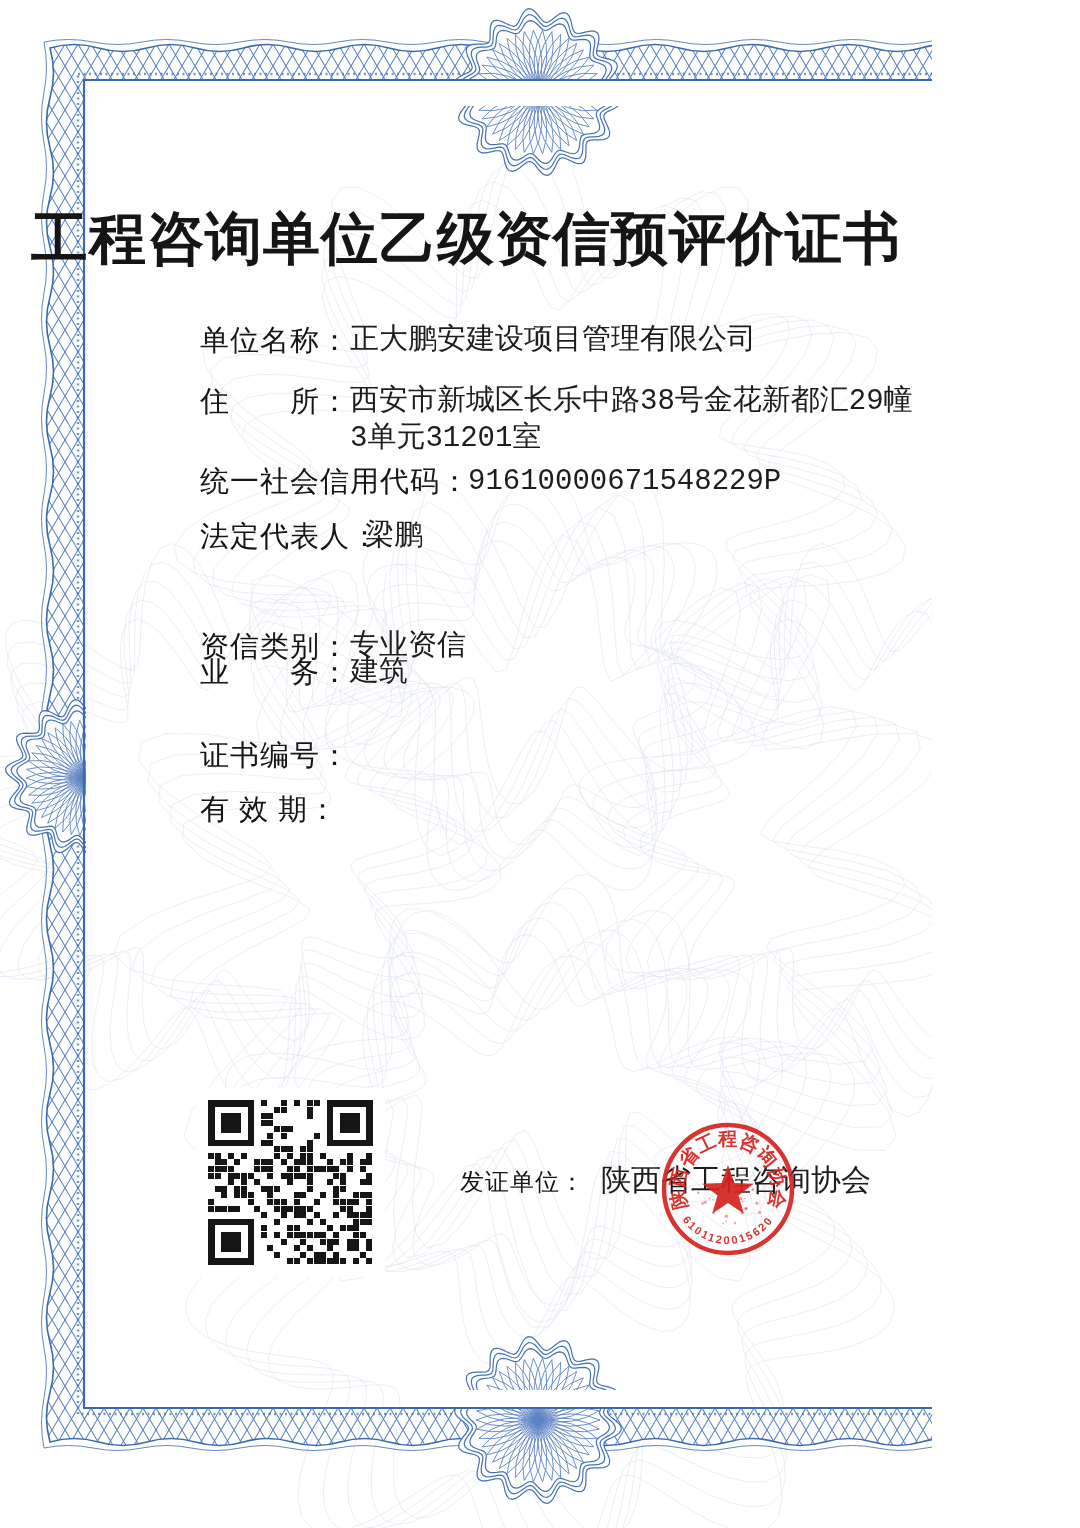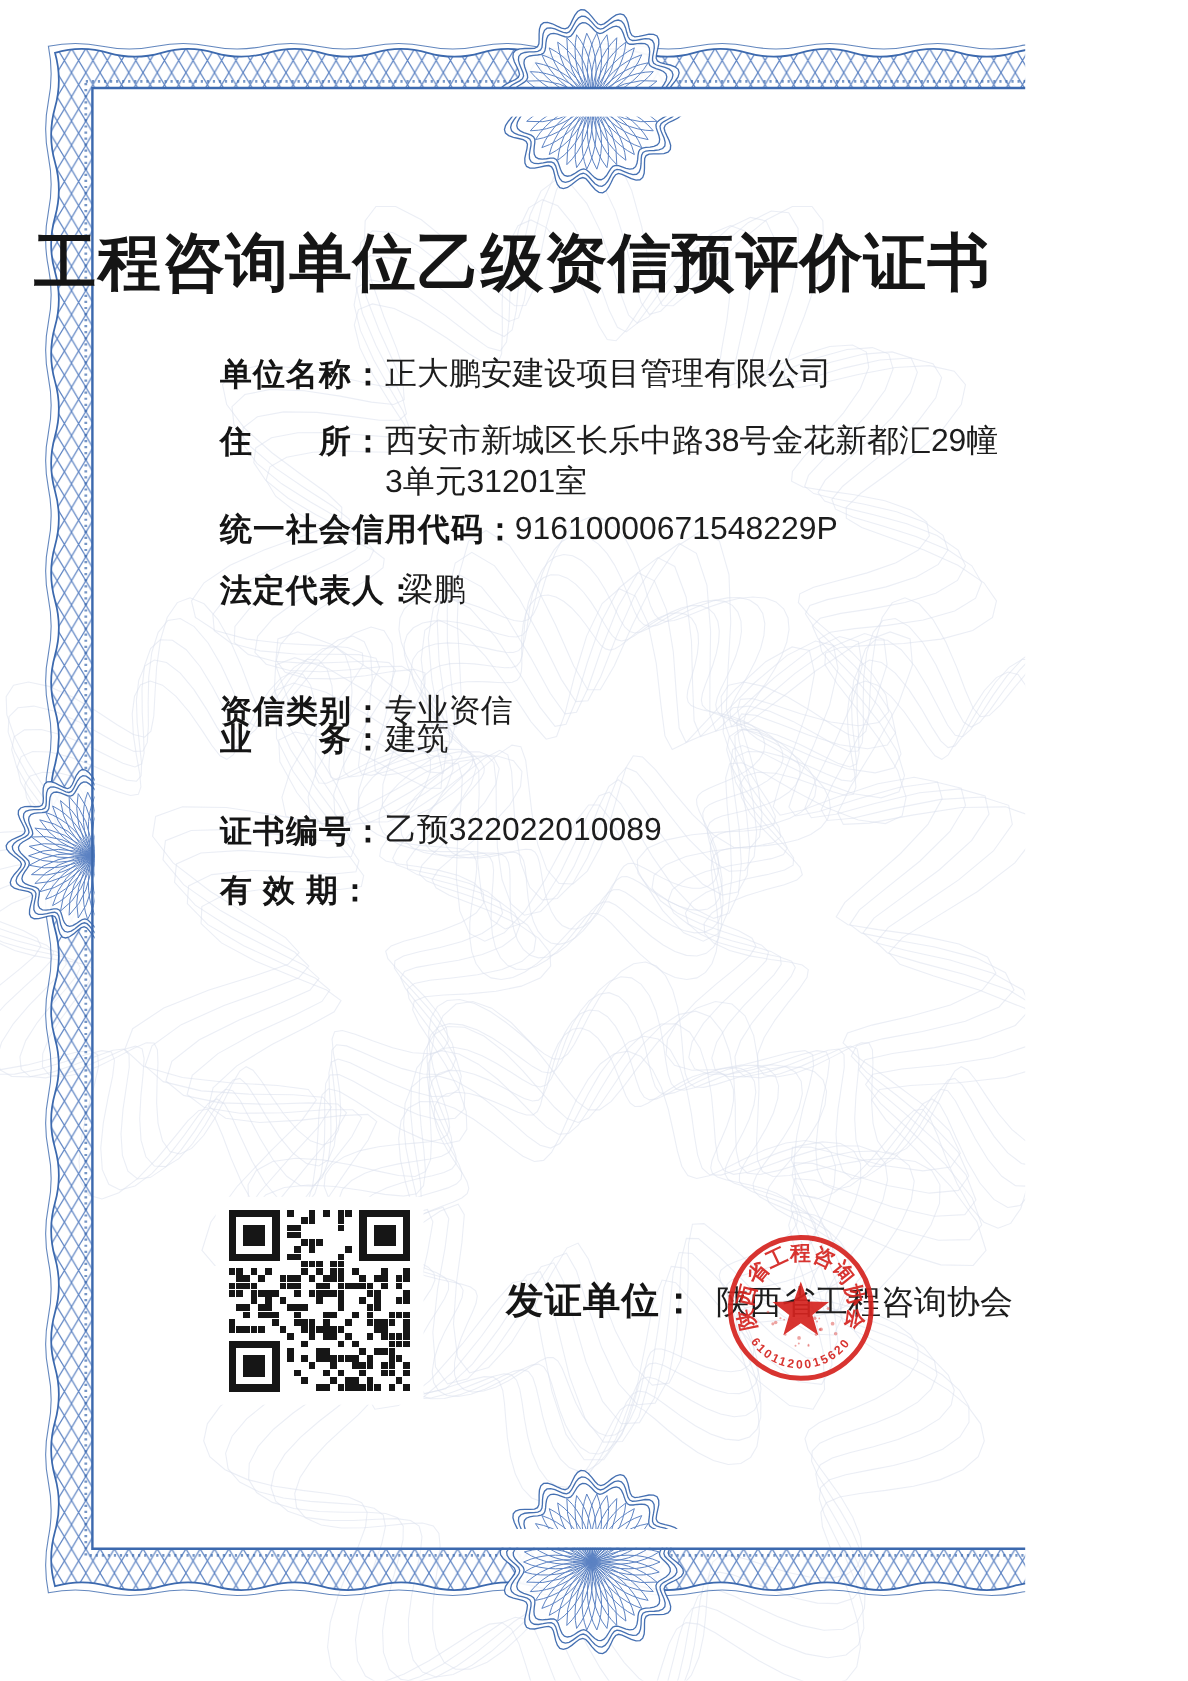--- a/index.html
+++ b/index.html
@@ -5,26 +5,26 @@
   *{margin:0;padding:0;box-sizing:border-box}
   html,body{background:#ffffff}
   .page{position:relative;width:932px;height:1528px;background:#fff;overflow:hidden;
         font-family:"Liberation Sans","DejaVu Sans",sans-serif;color:#161616}
   svg.deco{position:absolute;left:0;top:0;width:1080px;height:1528px;pointer-events:none}
   #svg-bg{z-index:0}
   #svg-fg{z-index:3}
   .title{position:absolute;top:201px;left:0;width:100%;text-align:center;z-index:2;
          font-size:57px;font-weight:800;letter-spacing:1px;color:#151515;white-space:nowrap}
   .row{position:absolute;left:200px;z-index:2;width:800px}
-  .lab{font-weight:bold;font-size:29px;color:#151515;white-space:pre;letter-spacing:1px}
+  .lab{font-weight:normal;font-size:29px;color:#151515;white-space:pre;letter-spacing:1px}
   .val{position:absolute;top:1px;font-size:29px;color:#1d1d1d;line-height:37px;
-       font-family:Liberation Sans, sans-serif}
+       font-family:Liberation Mono, monospace}
   .val.wrap{width:566px}
   .issuer{position:absolute;left:460px;top:1160px;z-index:2;white-space:nowrap}
-  .issuer .lab{font-size:34px}
+  .issuer .lab{font-size:24px}
   .issuer .ival{font-size:30px;margin-left:16px;font-family:"Liberation Serif","DejaVu Serif",serif;color:#1d1d1d}
   .qr-hotspot{position:absolute;left:200px;top:1092px;width:182px;height:182px;z-index:2}
 </style>
 </head>
 <body>
 
 <div class="page">
 
   <svg id="svg-bg" class="deco">
     <defs id="svgdefs">
@@ -514,21 +514,20 @@
   <div class="row" style="top:627px">
     <span class="lab">资信类别：</span>
     <span class="val" style="left:150px">专业资信</span>
   </div>
   <div class="row" style="top:653px">
     <span class="lab">业　　务：</span>
     <span class="val" style="left:150px">建筑</span>
   </div>
   <div class="row" style="top:736px">
     <span class="lab">证书编号：</span>
-    <span class="val" style="left:150px">乙预322022010089</span>
   </div>
   <div class="row" style="top:790px">
     <span class="lab">有 效 期：</span>
   </div>
 
   <div class="qr-hotspot"></div>
 
   <div class="issuer">
     <span class="lab">发证单位：</span><span class="ival">陕西省工程咨询协会</span>
   </div>

